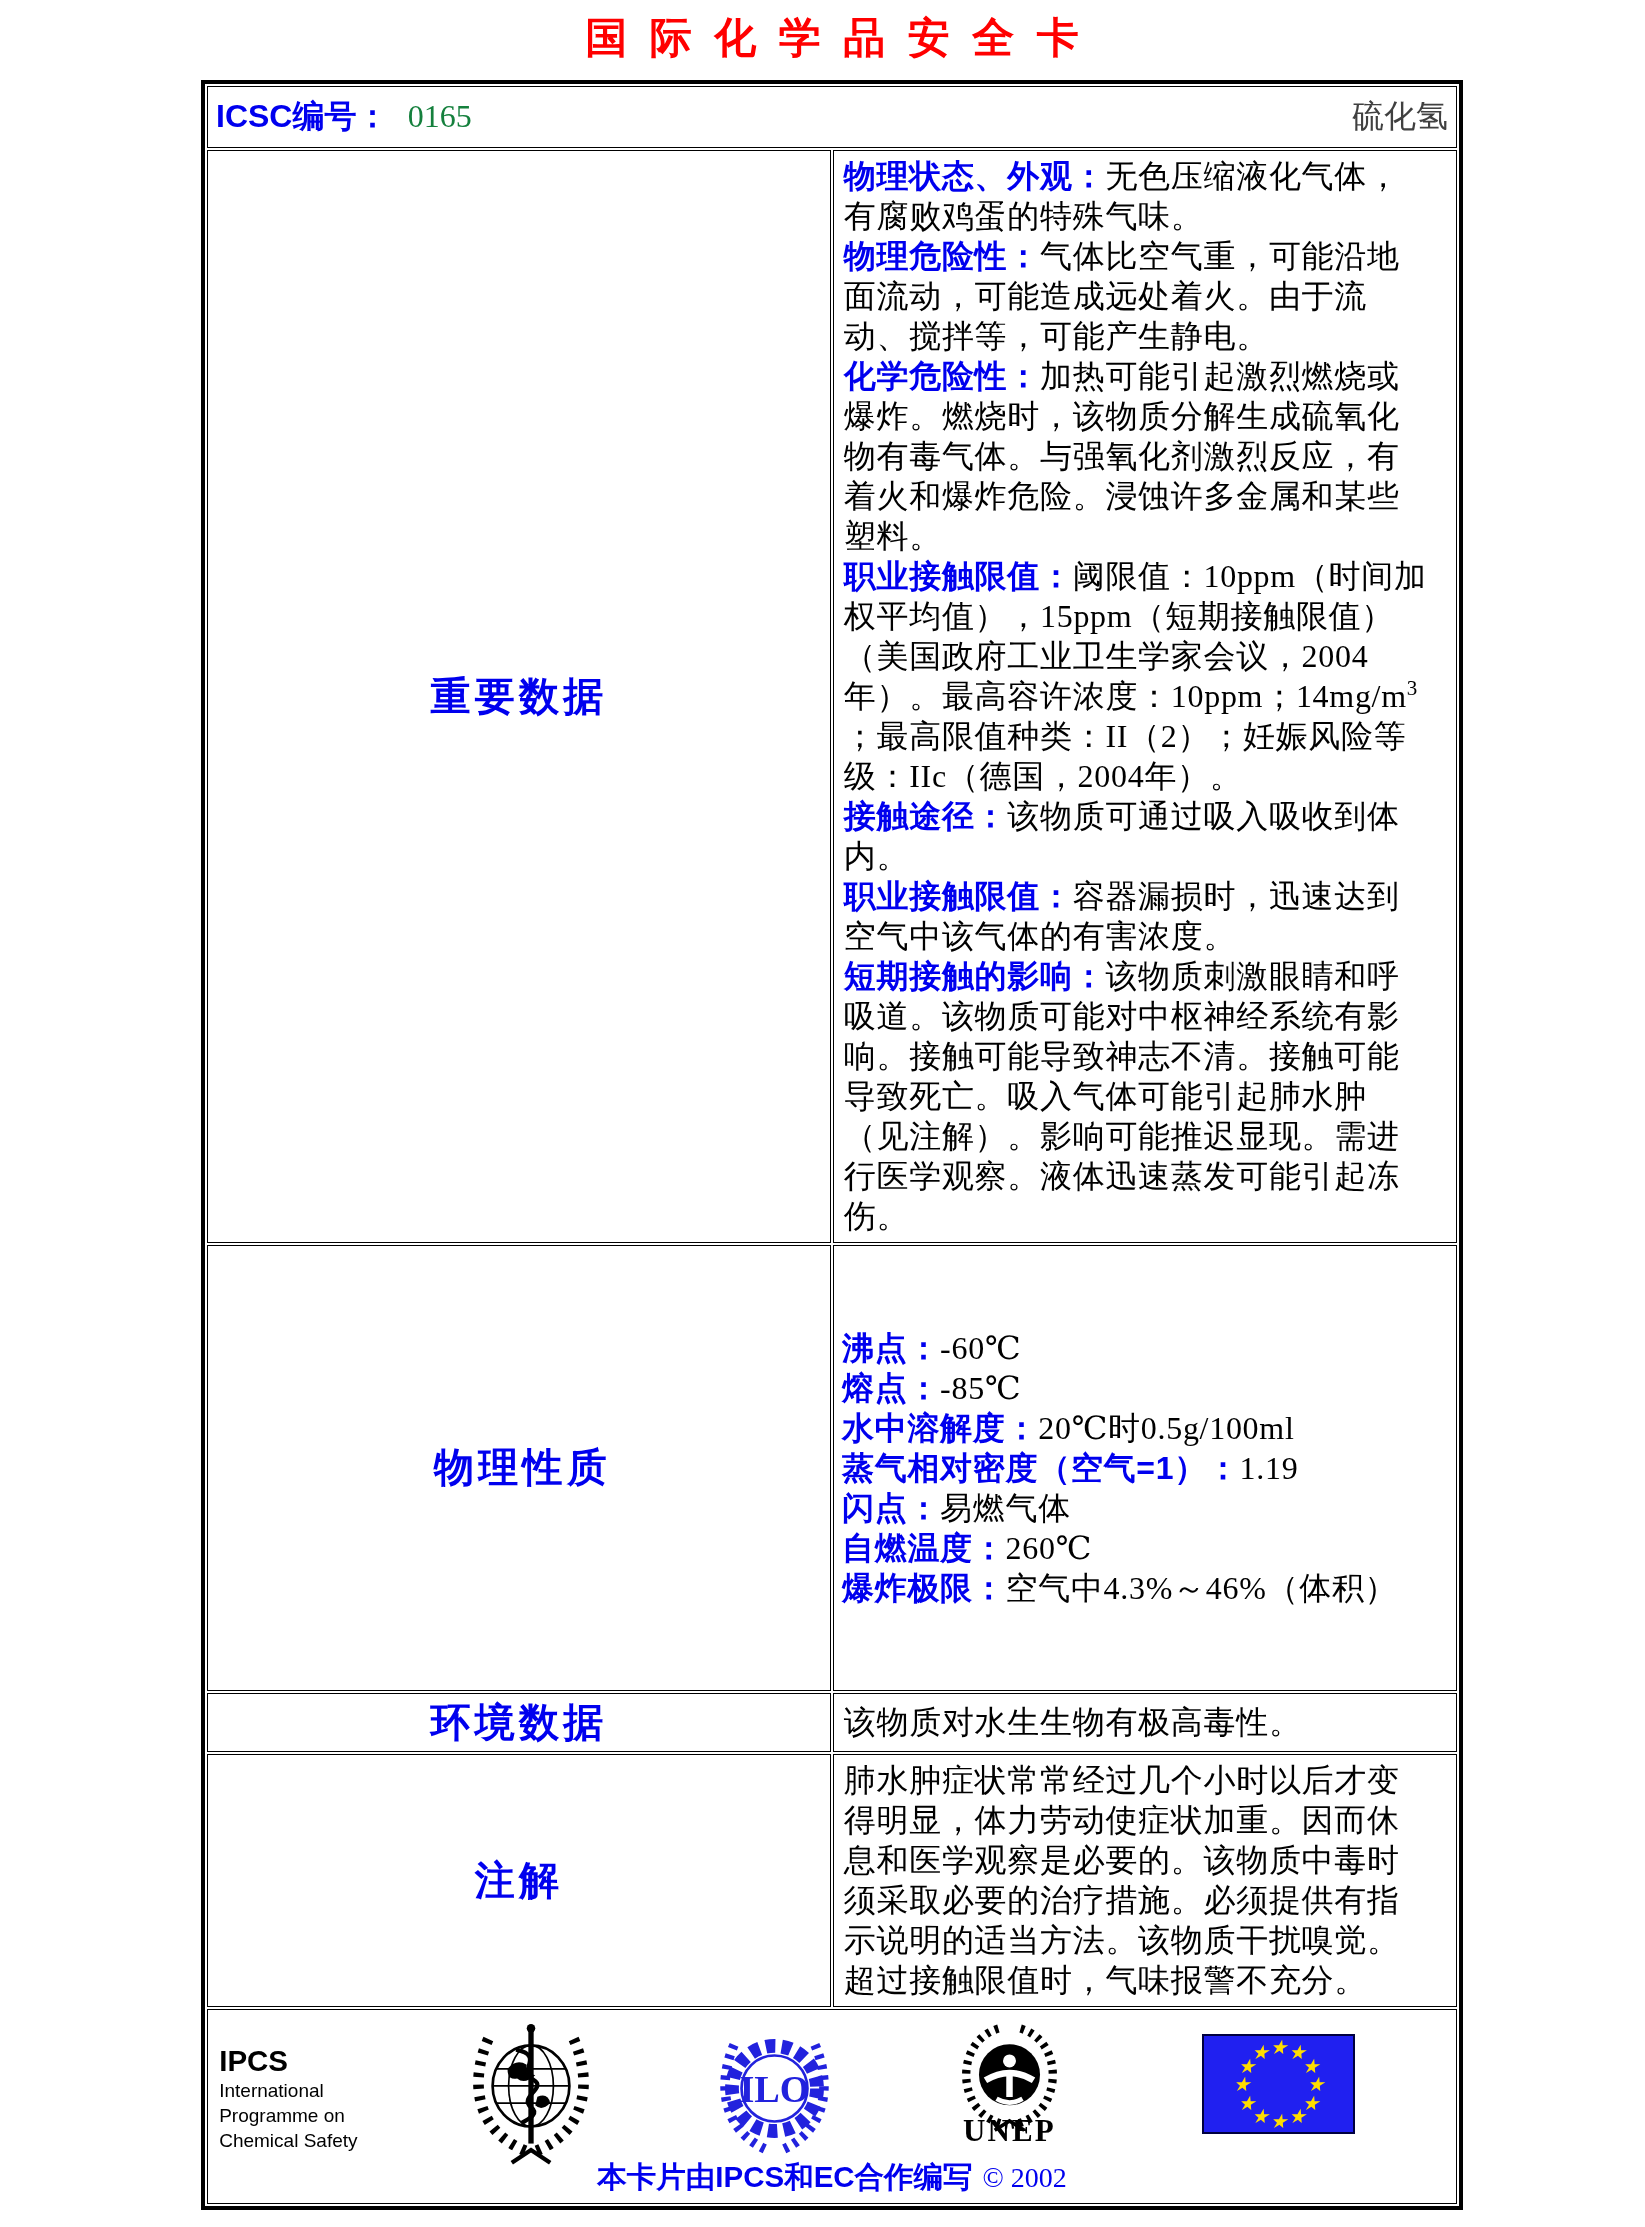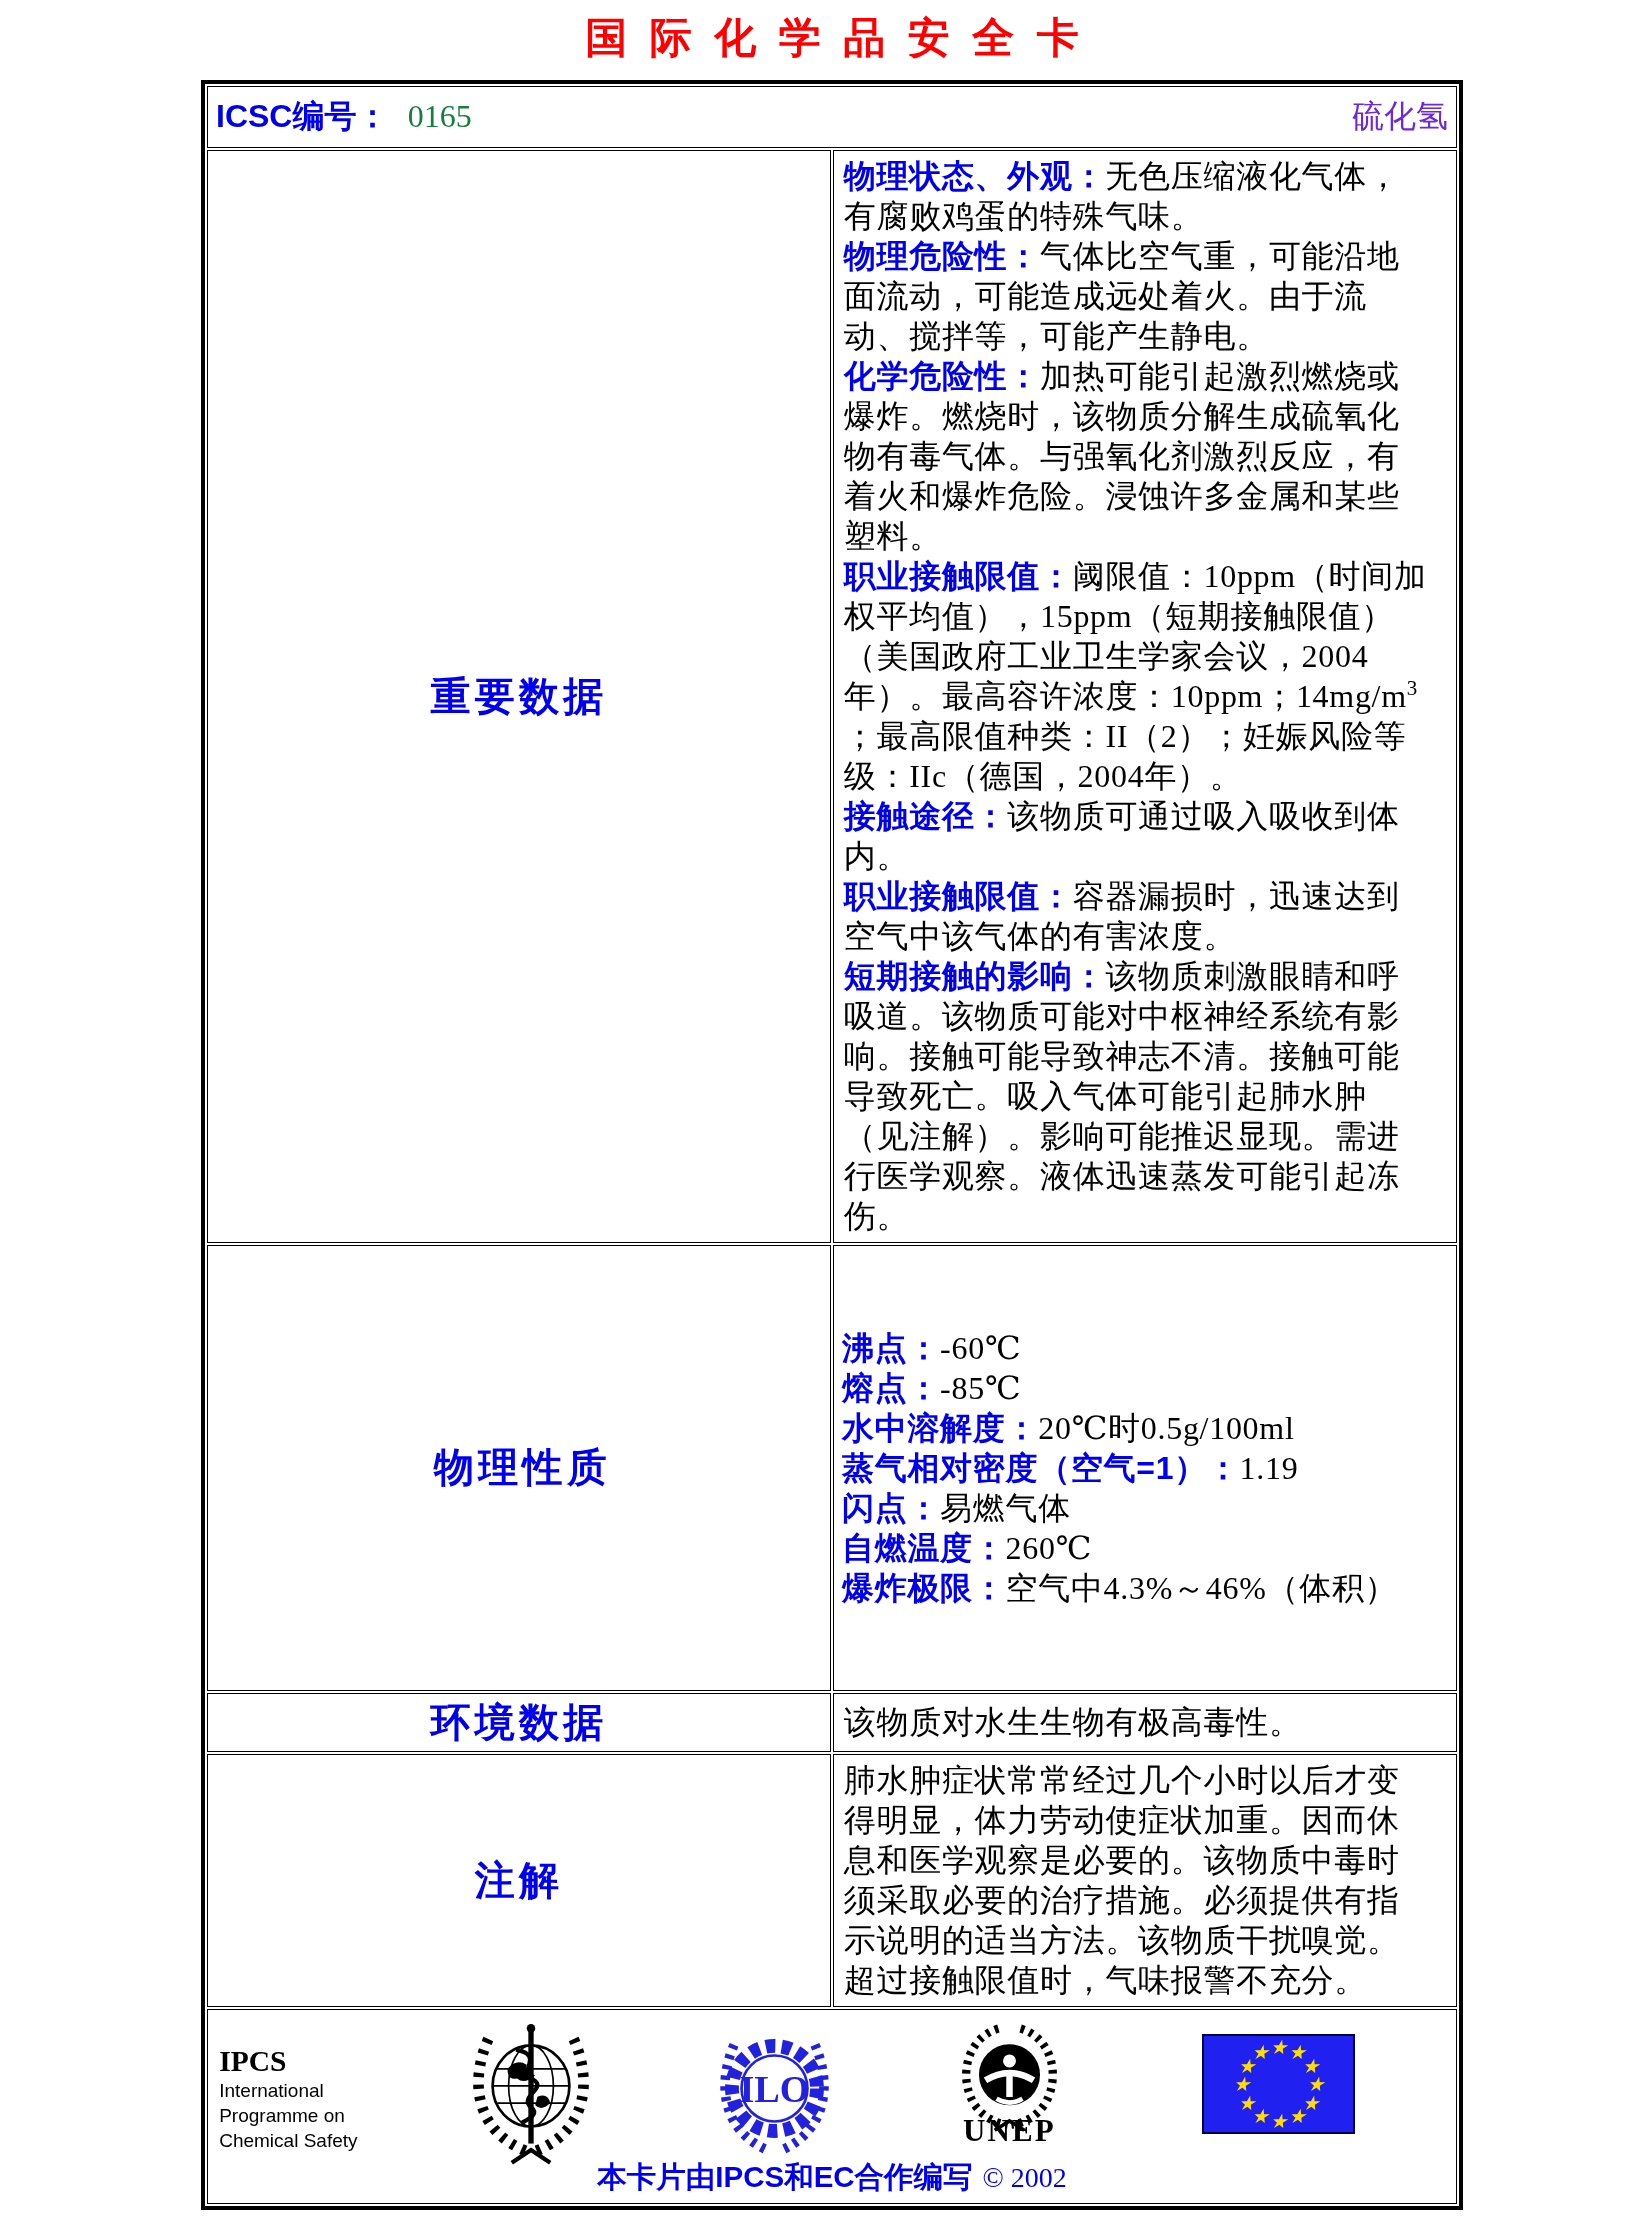--- a/index.html
+++ b/index.html
@@ -38,38 +38,38 @@
   .hdr{
     display:flex;justify-content:space-between;align-items:center;
     padding:0 7px;font-size:32px;line-height:35px;
   }
   .hdr-left{white-space:nowrap;}
   .blue-label{
     font-family:"Liberation Sans","DejaVu Sans",sans-serif;
     font-weight:bold;color:var(--accent-blue);
   }
   .hdr-num{margin-left:11.2px;font-family:"Liberation Serif","DejaVu Serif",serif;color:#15803d;}
-  .hdr-right{font-size:32px;color:#6d28d9;}
+  .hdr-right{font-size:32px;color:#404040;}
   .para{
     margin:0;font-size:32px;line-height:40px;letter-spacing:0.7px;color:#000;
     font-family:"Liberation Serif","DejaVu Serif",serif;
   }
   .para .lbl{
     font-family:"Liberation Sans","DejaVu Sans",sans-serif;
     font-weight:bold;color:var(--accent-blue);
   }
   .para sup{font-size:21px;line-height:0;}
   .row-important td{height:706px;}
   .row-physical td{height:446px;padding-left:8px;}
   .row-environment td{height:48px;}
   .row-notes td{height:155px;}
   .row-additional td{height:45px;}
   .logo-cell{height:195px;position:relative;padding:0;}
   .ipcs-block{position:absolute;left:11.2px;top:34px;font-family:"Liberation Sans","DejaVu Sans",sans-serif;}
-  .ipcs-acronym{font-weight:bold;font-size:29.5px;line-height:34px;margin:0;font-family:Liberation Serif, serif;}
+  .ipcs-acronym{font-weight:bold;font-size:29.5px;line-height:34px;margin:0;}
   .ipcs-line{font-size:19px;line-height:25px;}
   .logo-box{position:absolute;}
   .logo-who{left:259px;top:8.4px;width:128px;height:153px;}
   .logo-ilo{left:502px;top:19.7px;width:129px;height:134px;}
   .logo-unep{left:746px;top:12.6px;width:111px;height:93px;}
   .unep-text{
     position:absolute;left:739px;top:103px;width:125px;text-align:center;
     font-family:"Liberation Serif","DejaVu Serif",serif;font-weight:bold;
     font-size:31px;letter-spacing:2.1px;color:#000;
   }

